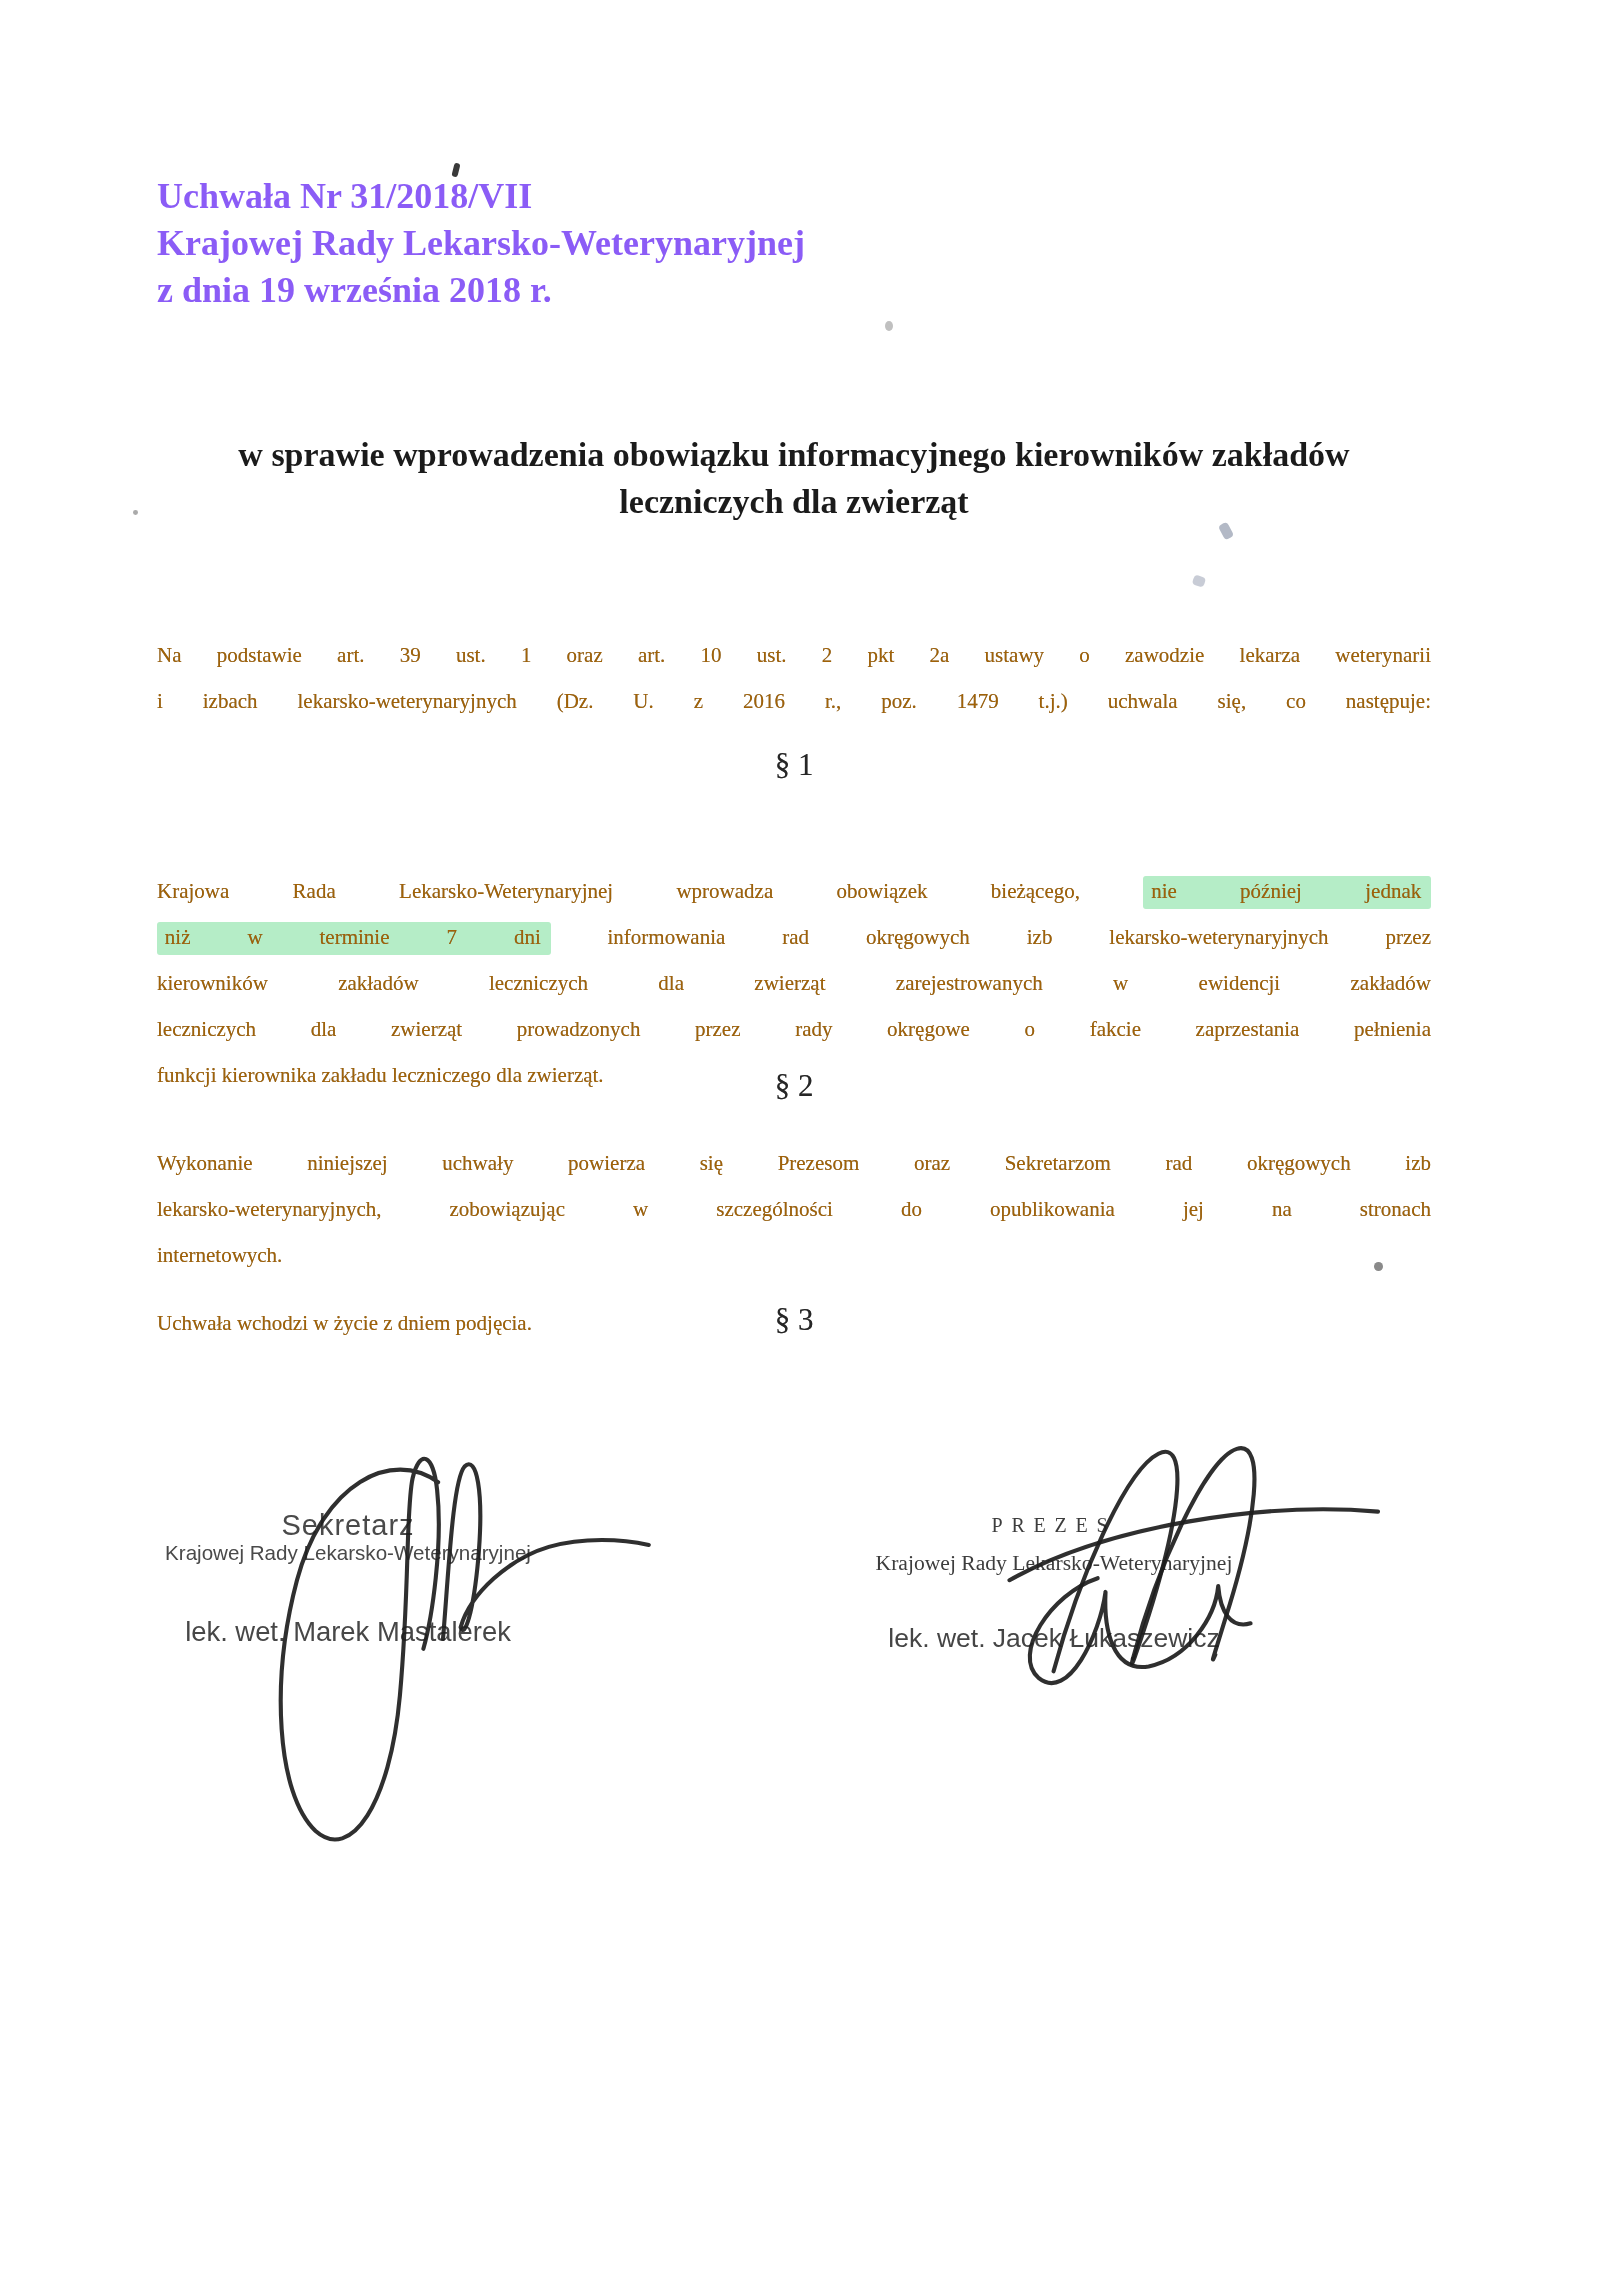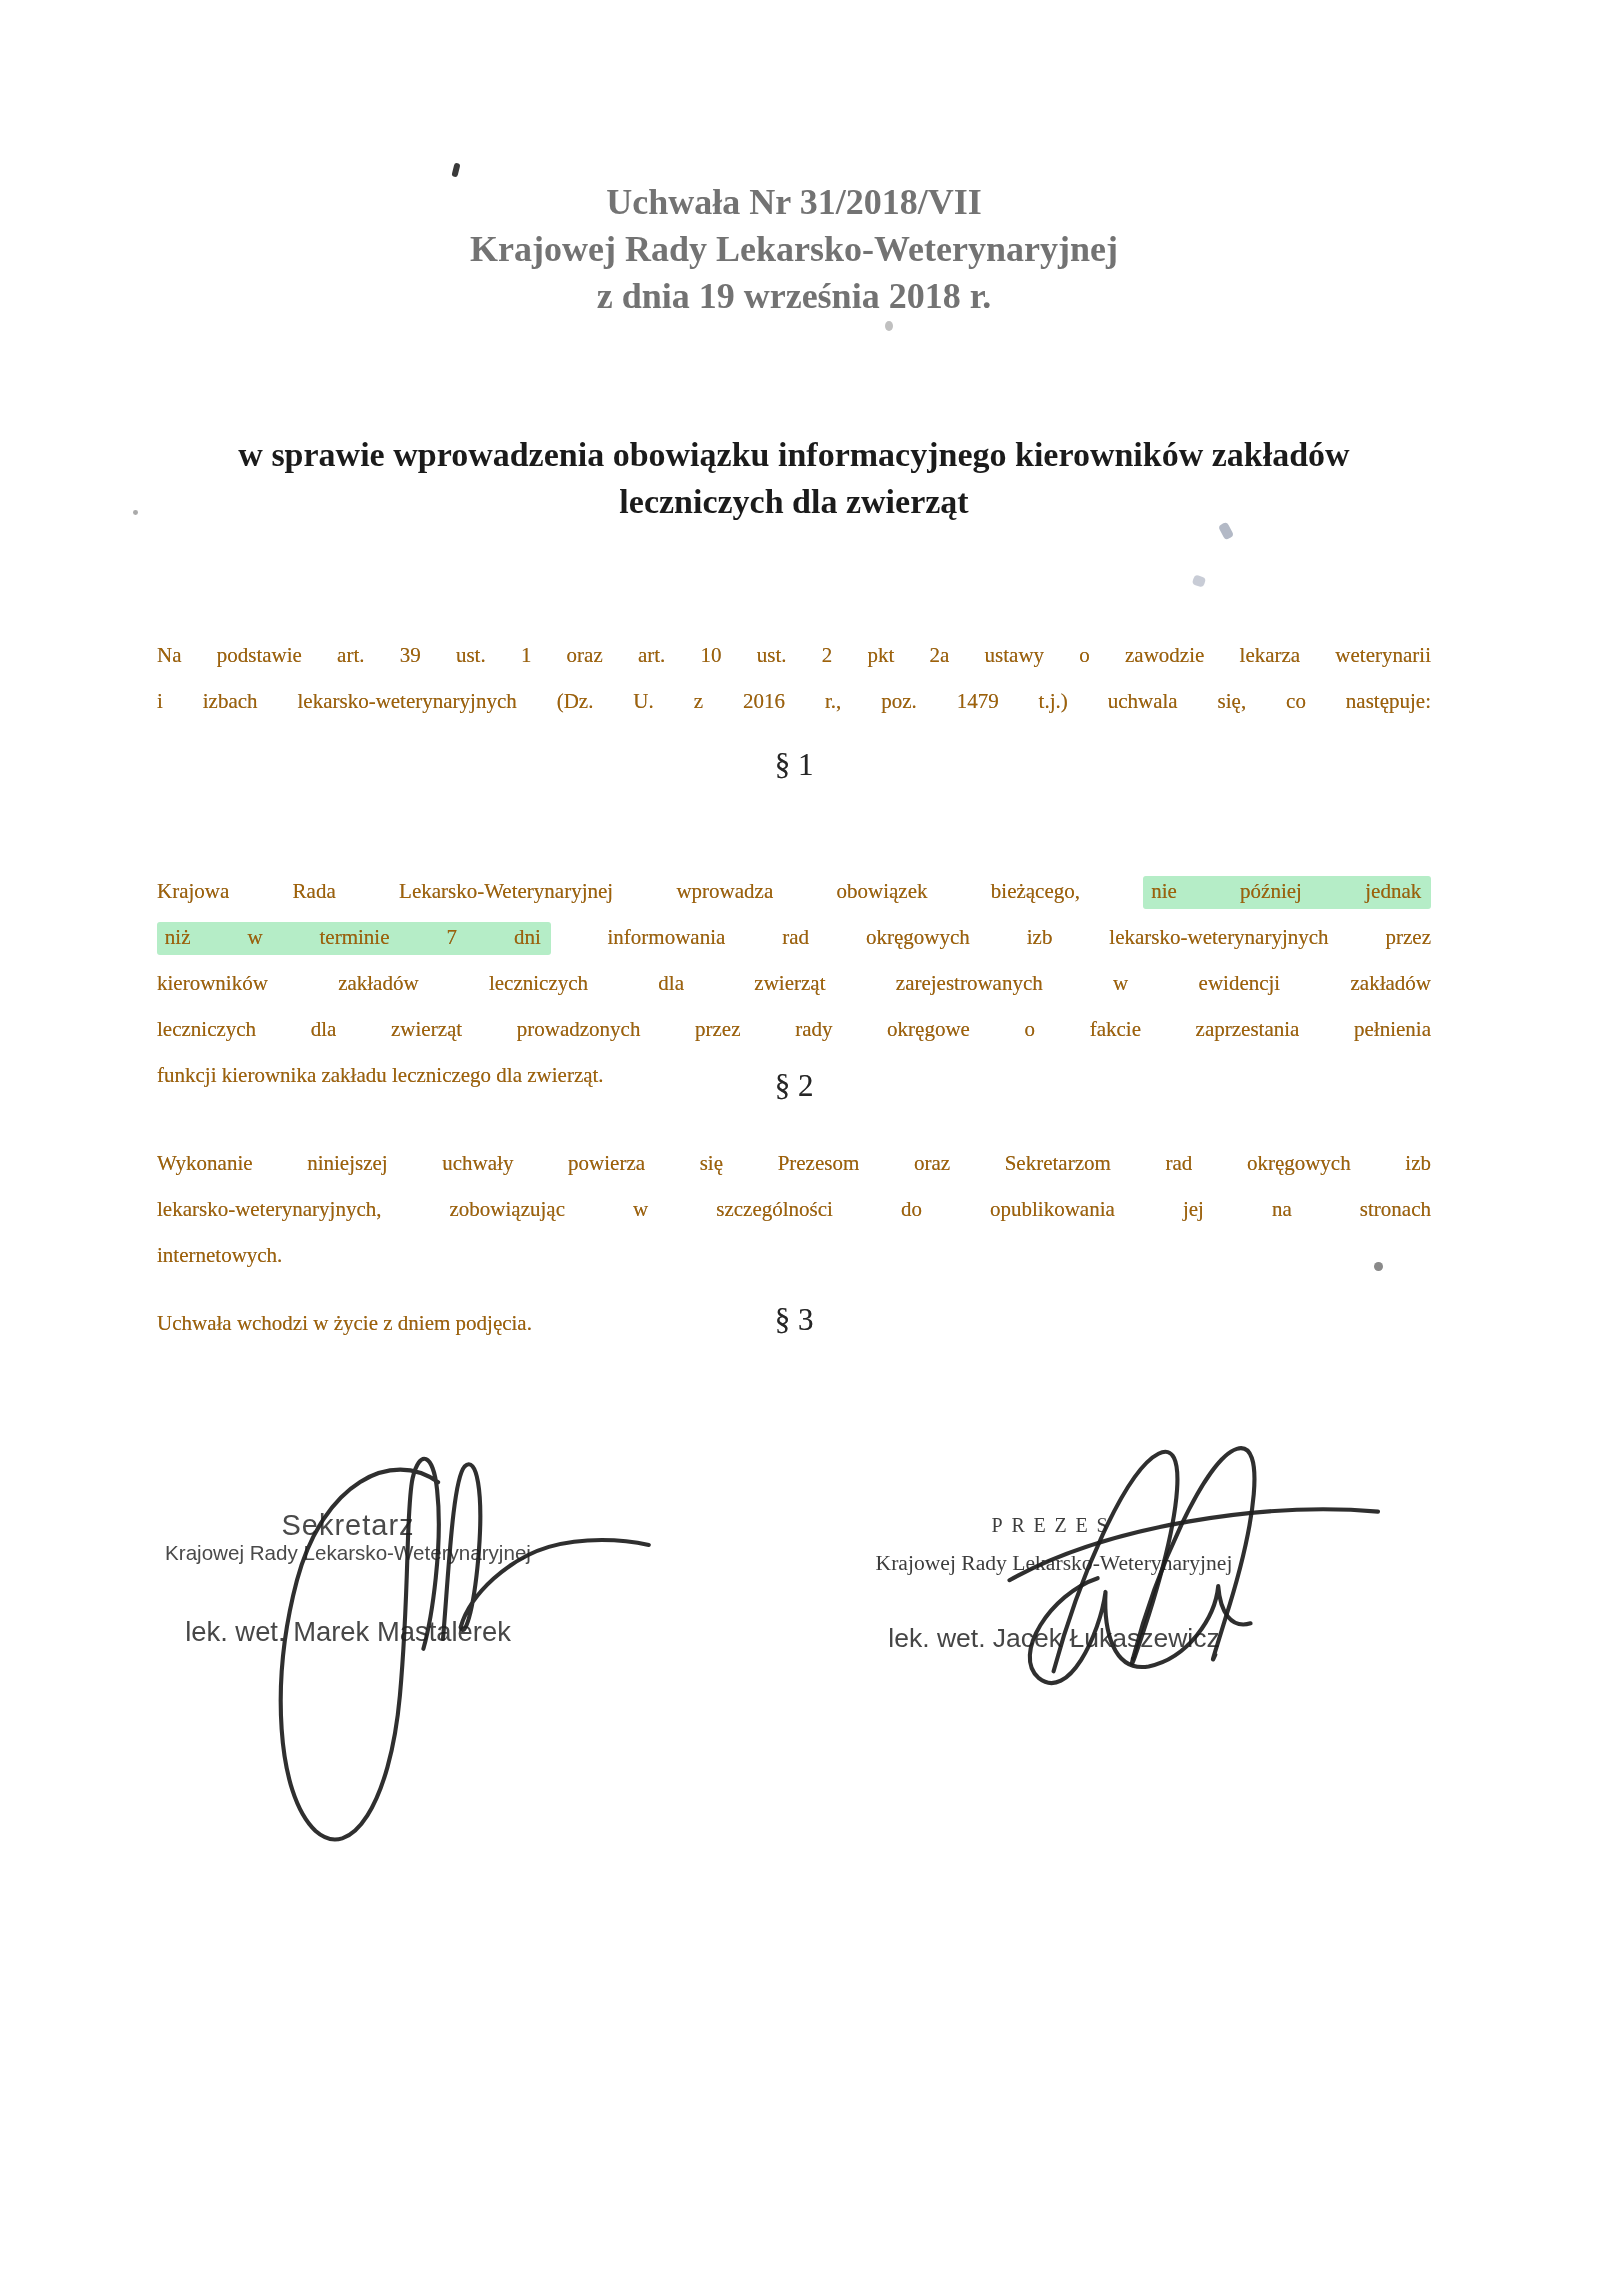--- a/index.html
+++ b/index.html
@@ -6,21 +6,21 @@
   html,body { background:#ffffff; }
 
   .page {
     position:relative; width:1623px; height:2293px;
     background:#ffffff; overflow:hidden;
     font-family:"Liberation Serif", serif; color:#242424;
   }
 
   .block { position:absolute; left:157px; width:1274px; }
 
-  .doc-title   { top:179px; font-size:36px; font-weight:bold; line-height:47px; text-align:center; color:#737373; }
+  .doc-title   { top:173px; font-size:36px; font-weight:bold; line-height:47px; color:#8b5cf6; }
   .doc-subject { top:431px; font-size:34px; font-weight:bold; line-height:47px; text-align:center; color:#1b1b1b; }
 
   .bodytext { font-size:21px; line-height:46px; color:#a16207; text-shadow:0 0 0.6px rgba(25,25,25,0.45); }
   .preamble { top:632px; }
   .para1    { top:868px; }
   .para2    { top:1140px; }
   .para3    { top:1300px; }
 
   .line { height:46px; }
   .line.j    { text-align:justify; text-align-last:justify; }

